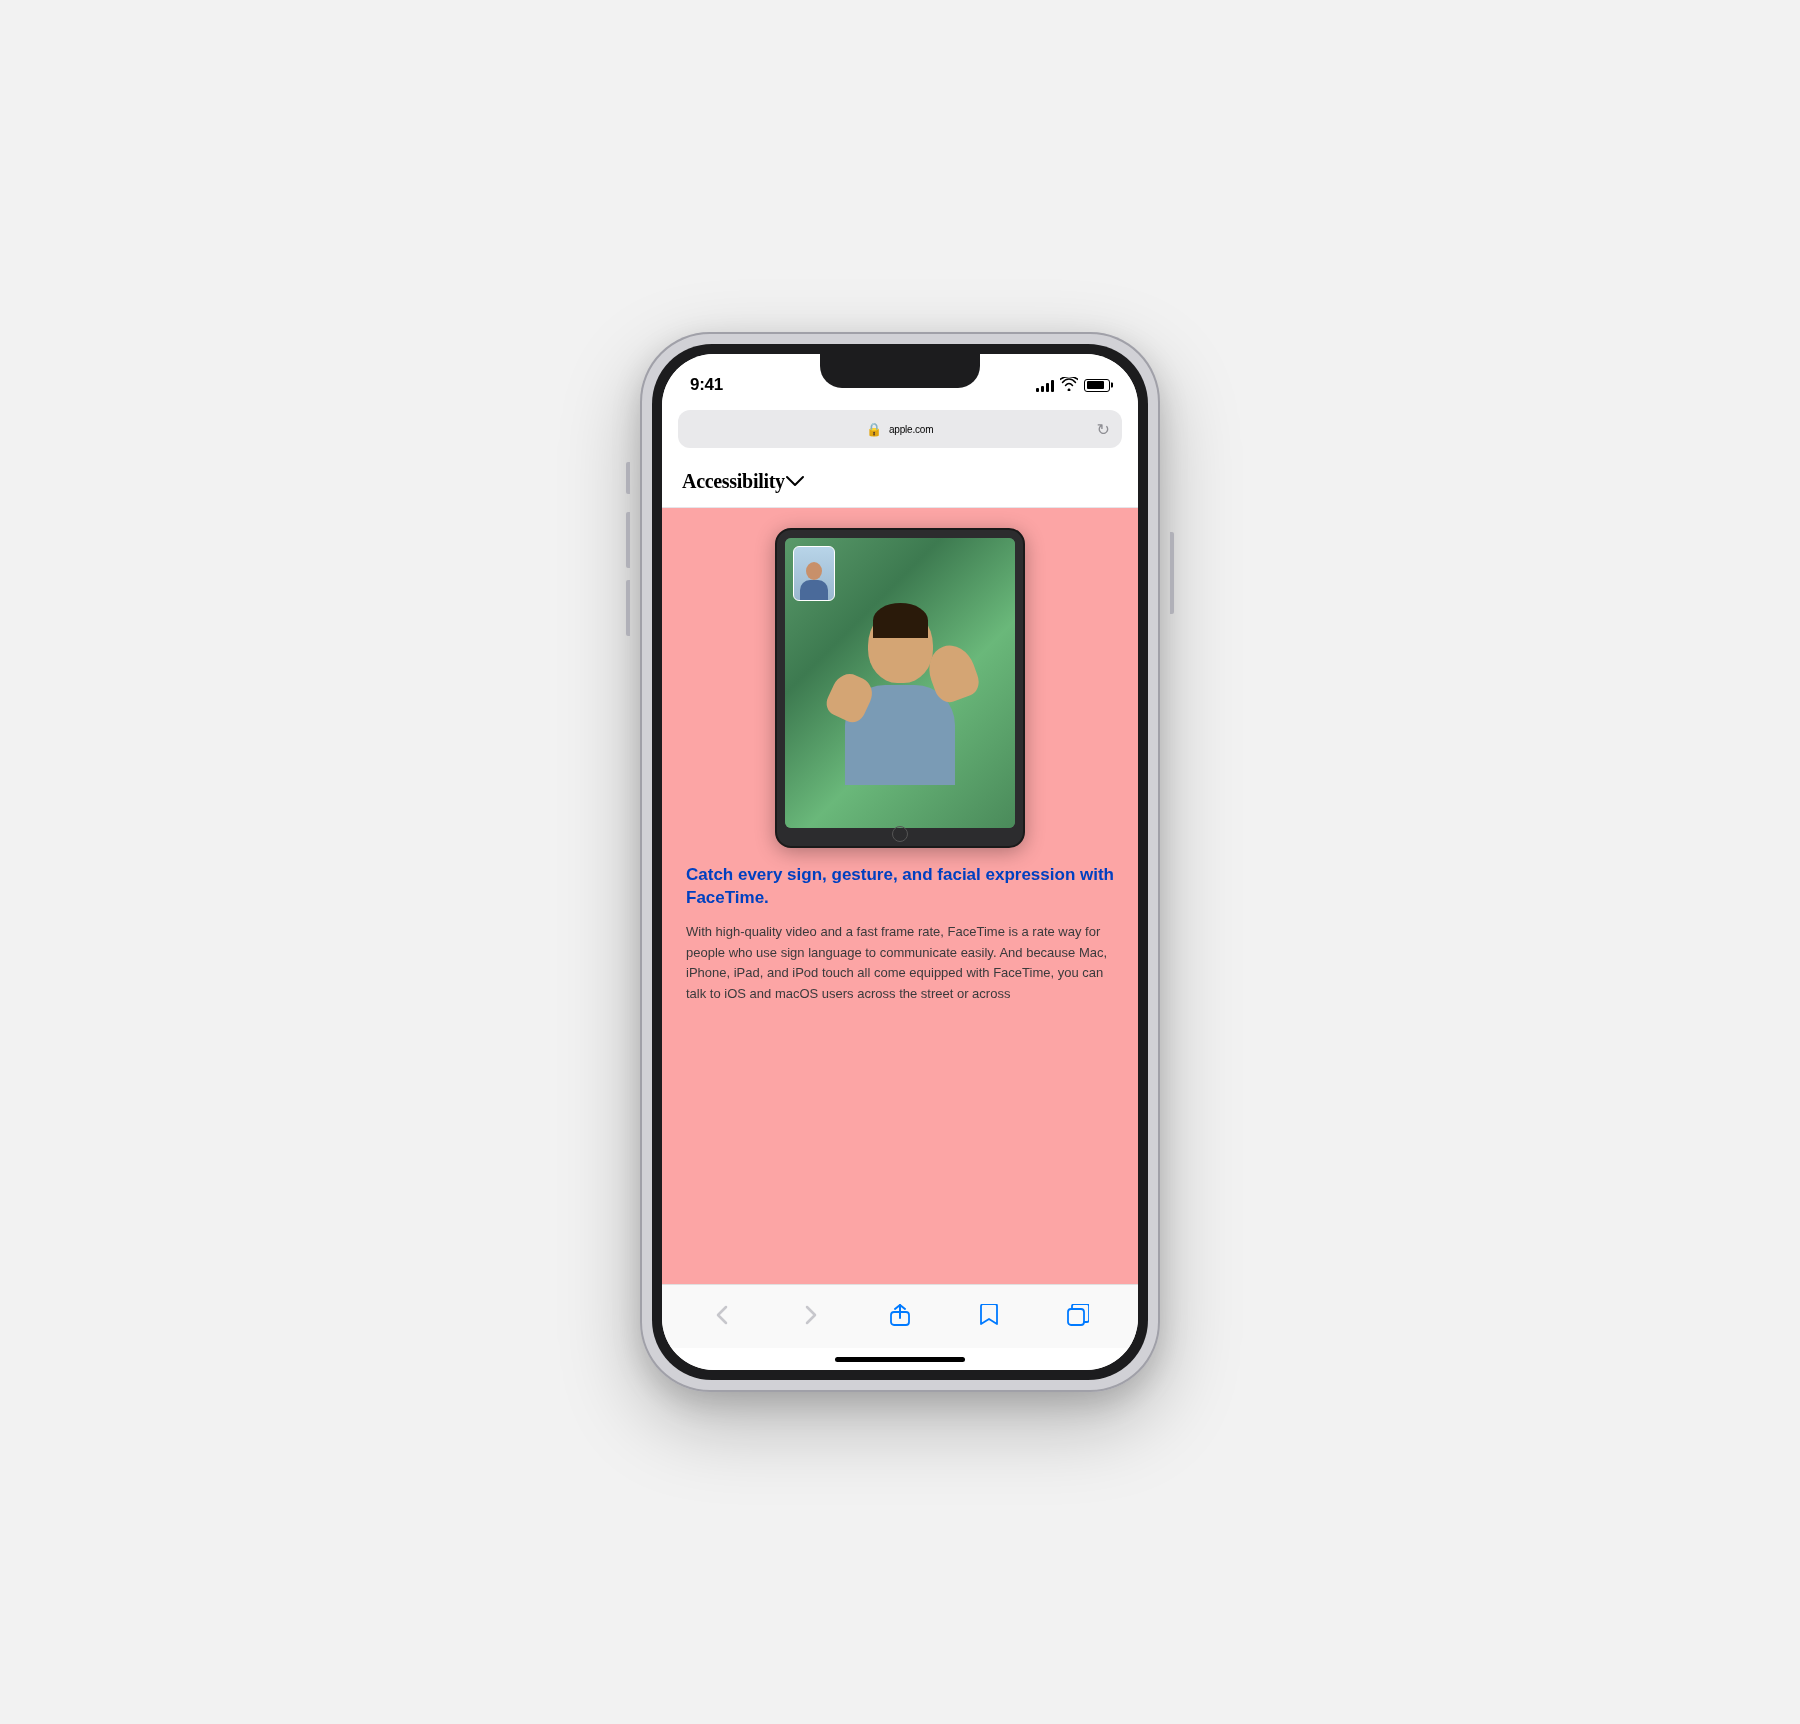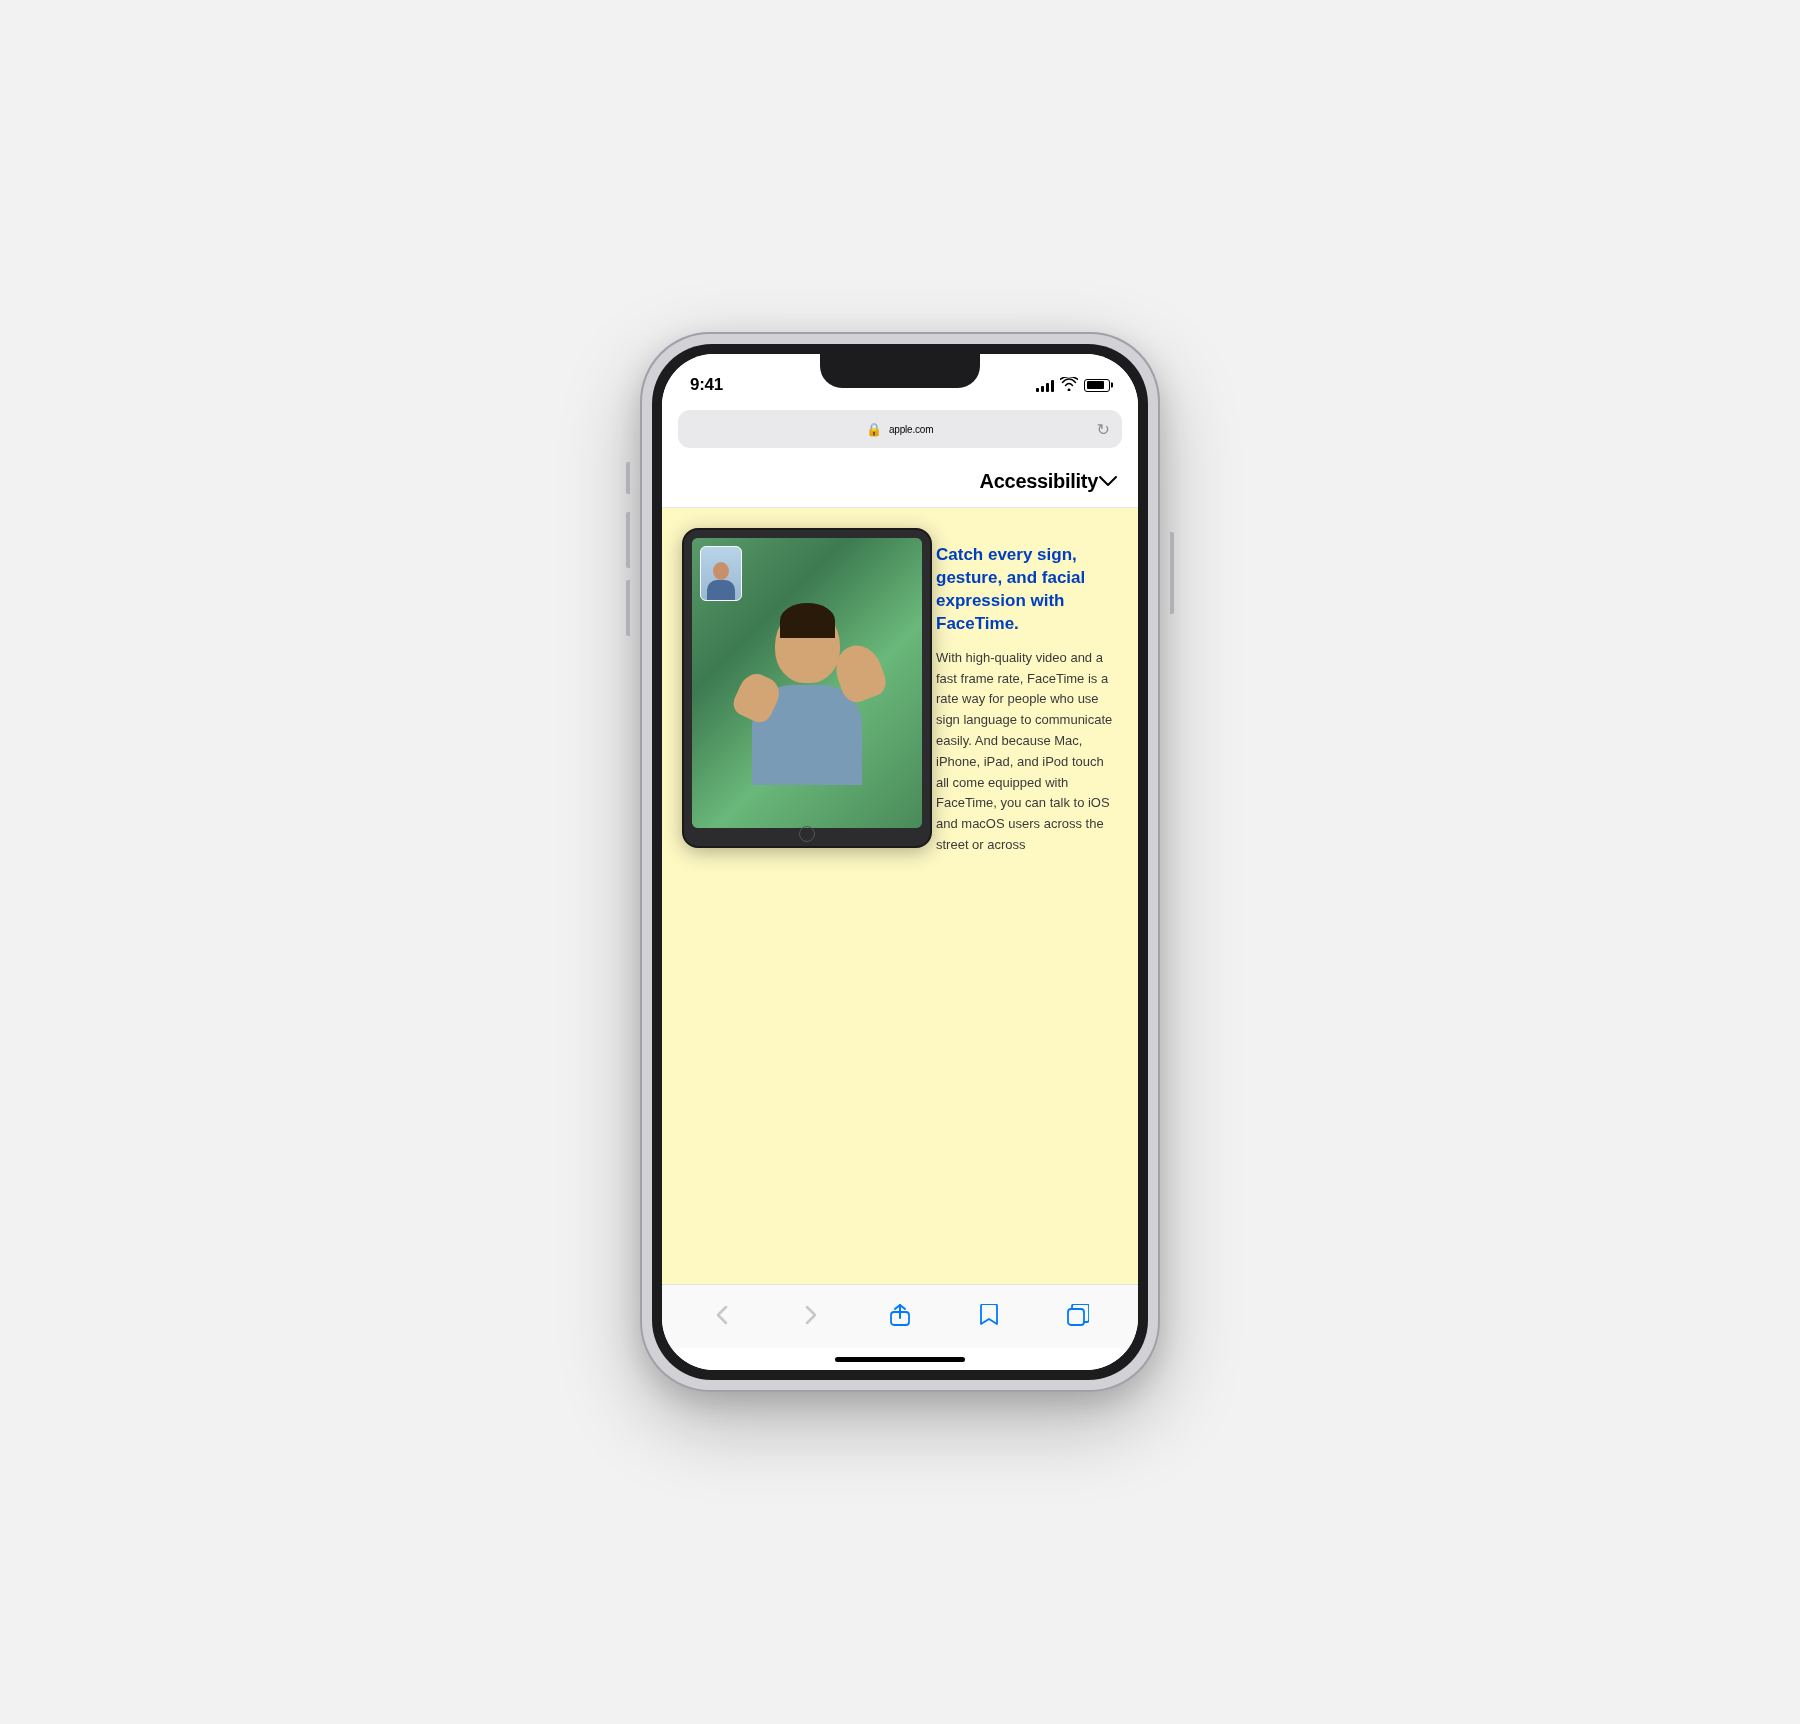--- a/index.html
+++ b/index.html
@@ -190,45 +190,47 @@
       display: flex;
       flex-direction: column;
       background: #ffffff;
     }
 
     
     .accessibility-header {
       padding: 14px 20px;
       display: flex;
       align-items: center;
-      justify-content: flex-end;
+      justify-content: flex-start;
       border-bottom: 1px solid #e5e5ea;
       flex-shrink: 0;
+      font-family: Liberation Serif, serif;
     }
 
     .accessibility-title {
       font-size: 20px;
       font-weight: 600;
       color: #000;
       letter-spacing: -0.3px;
     }
 
     .chevron-down {
       color: #000;
       font-size: 18px;
       font-weight: 300;
     }
 
     
     .content-area {
       flex: 1;
-      background: #fef9c3;
+      background: #fca5a5;
       overflow: hidden;
       display: flex;
-      flex-direction: row;
+      flex-direction: column;
+      align-items: center;
       padding: 20px 20px 0 20px;
     }
 
     
     .ipad-mockup {
       width: 250px;
       height: 320px;
       background: #2c2c2e;
       border-radius: 16px;
       position: relative;

